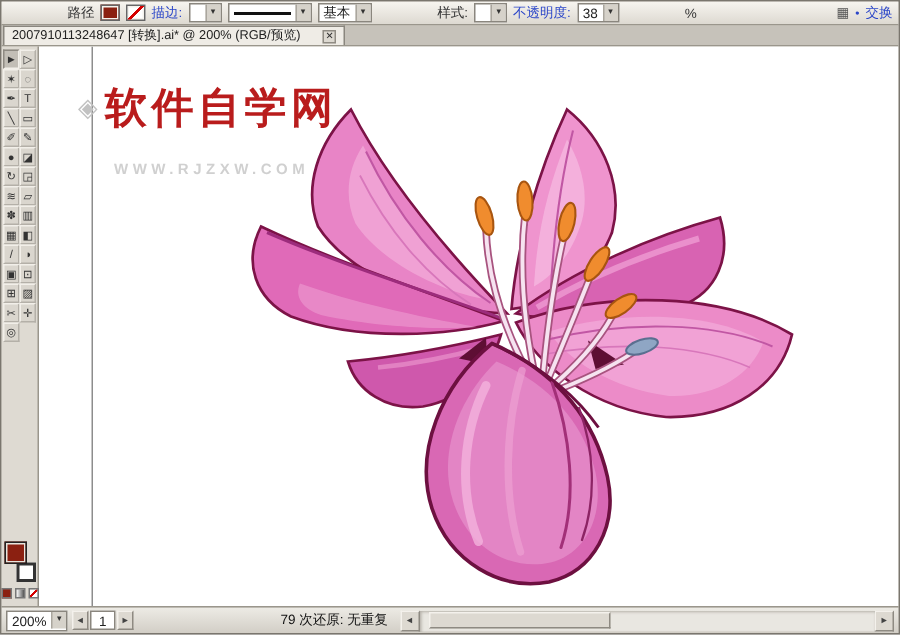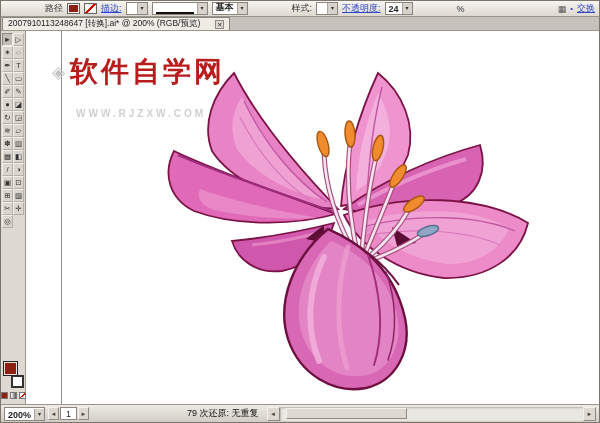--- a/index.html
+++ b/index.html
@@ -16,31 +16,31 @@
   
   .control-bar {
     height:16px; flex:0 0 16px;
     display:flex; align-items:center; gap:4px;
     padding:0 4px;
     background:linear-gradient(#f7f5f0,#ddd9d1);
     border-bottom:1px solid #9a968c;
     white-space:nowrap;
   }
   .cb-label { color:#333;padding-left:40px; }
-  .cb-link { color:#2b46c8; text-decoration:underline; cursor:pointer; }
+  .cb-link { color:#2b46c8; cursor:pointer; }
   .swatch { width:13px; height:11px; border:1px solid #666; box-shadow:inset 0 0 0 1px #f5f3ee; display:inline-block; }
   .swatch.fill { background:#8b2011; }
   .swatch.stroke { background:#fff; position:relative; }
   .swatch.stroke::after {
     content:""; position:absolute; inset:0;
     background:linear-gradient(135deg, transparent 42%, #d40000 42%, #d40000 58%, transparent 58%);
   }
   .combo {
-    display:inline-flex; align-items:flex-end; height:13px;
-    background:#fff; border:1px solid #8a867e;font-weight:bold;
+    display:inline-flex; align-items:center; height:13px;
+    background:#fff; border:1px solid #8a867e;
   }
   .combo .val { padding:0 3px; min-width:10px; }
   .combo .arr {
     width:10px; height:11px; font-size:6px; line-height:11px; text-align:center;
     background:#d6d2ca; border-left:1px solid #aaa69e; color:#333;
   }
   .line-swatch { width:38px; height:2px; background:#111; margin:0 3px; display:inline-block; }
   .cb-spacer { flex:1; }
   .cb-icon { font-size:9px; color:#555; }
   .cb-dot { color:#2b46c8; font-size:8px; }
@@ -167,21 +167,21 @@
       <span class="val">基本</span>
       <span class="arr">▾</span>
     </span>
     <span class="cb-label">样式:</span>
     <span class="combo">
       <span class="val"></span>
       <span class="arr">▾</span>
     </span>
     <span class="cb-link">不透明度:</span>
     <span class="combo">
-      <span class="val">24</span>
+      <span class="val">38</span>
       <span class="arr">▾</span>
     </span>
     <span class="cb-label">%</span>
     <span class="cb-spacer"></span>
     <span class="cb-icon">▦</span>
     <span class="cb-dot">•</span>
     <span class="cb-link">交换</span>
   </div>
 
   <div class="tab-bar">

